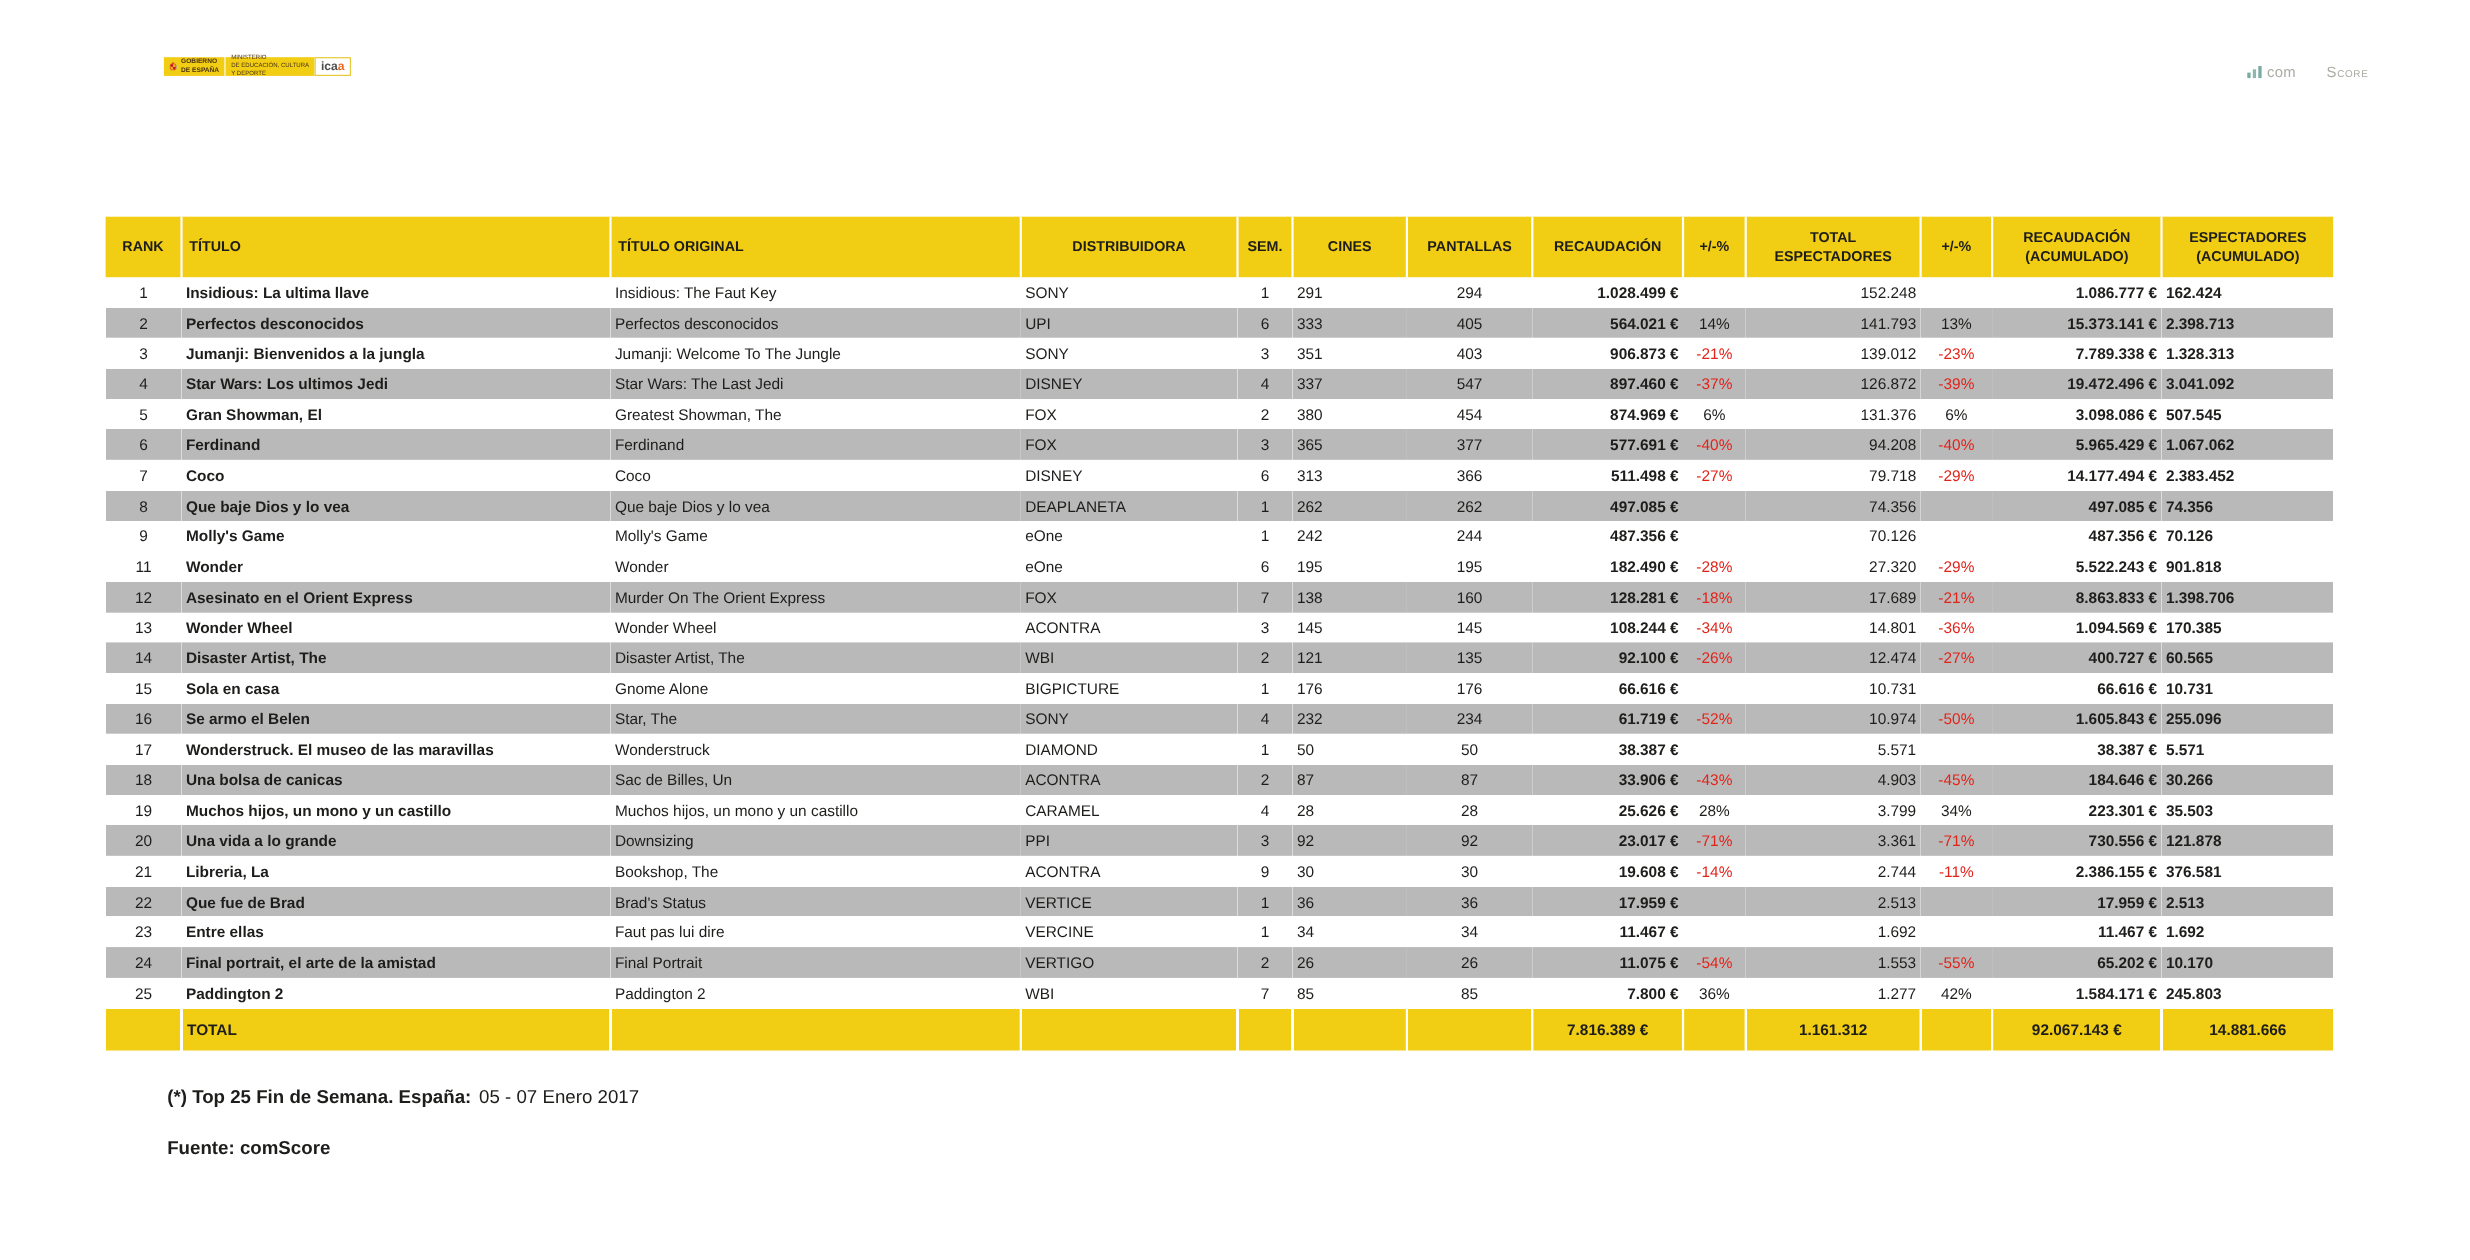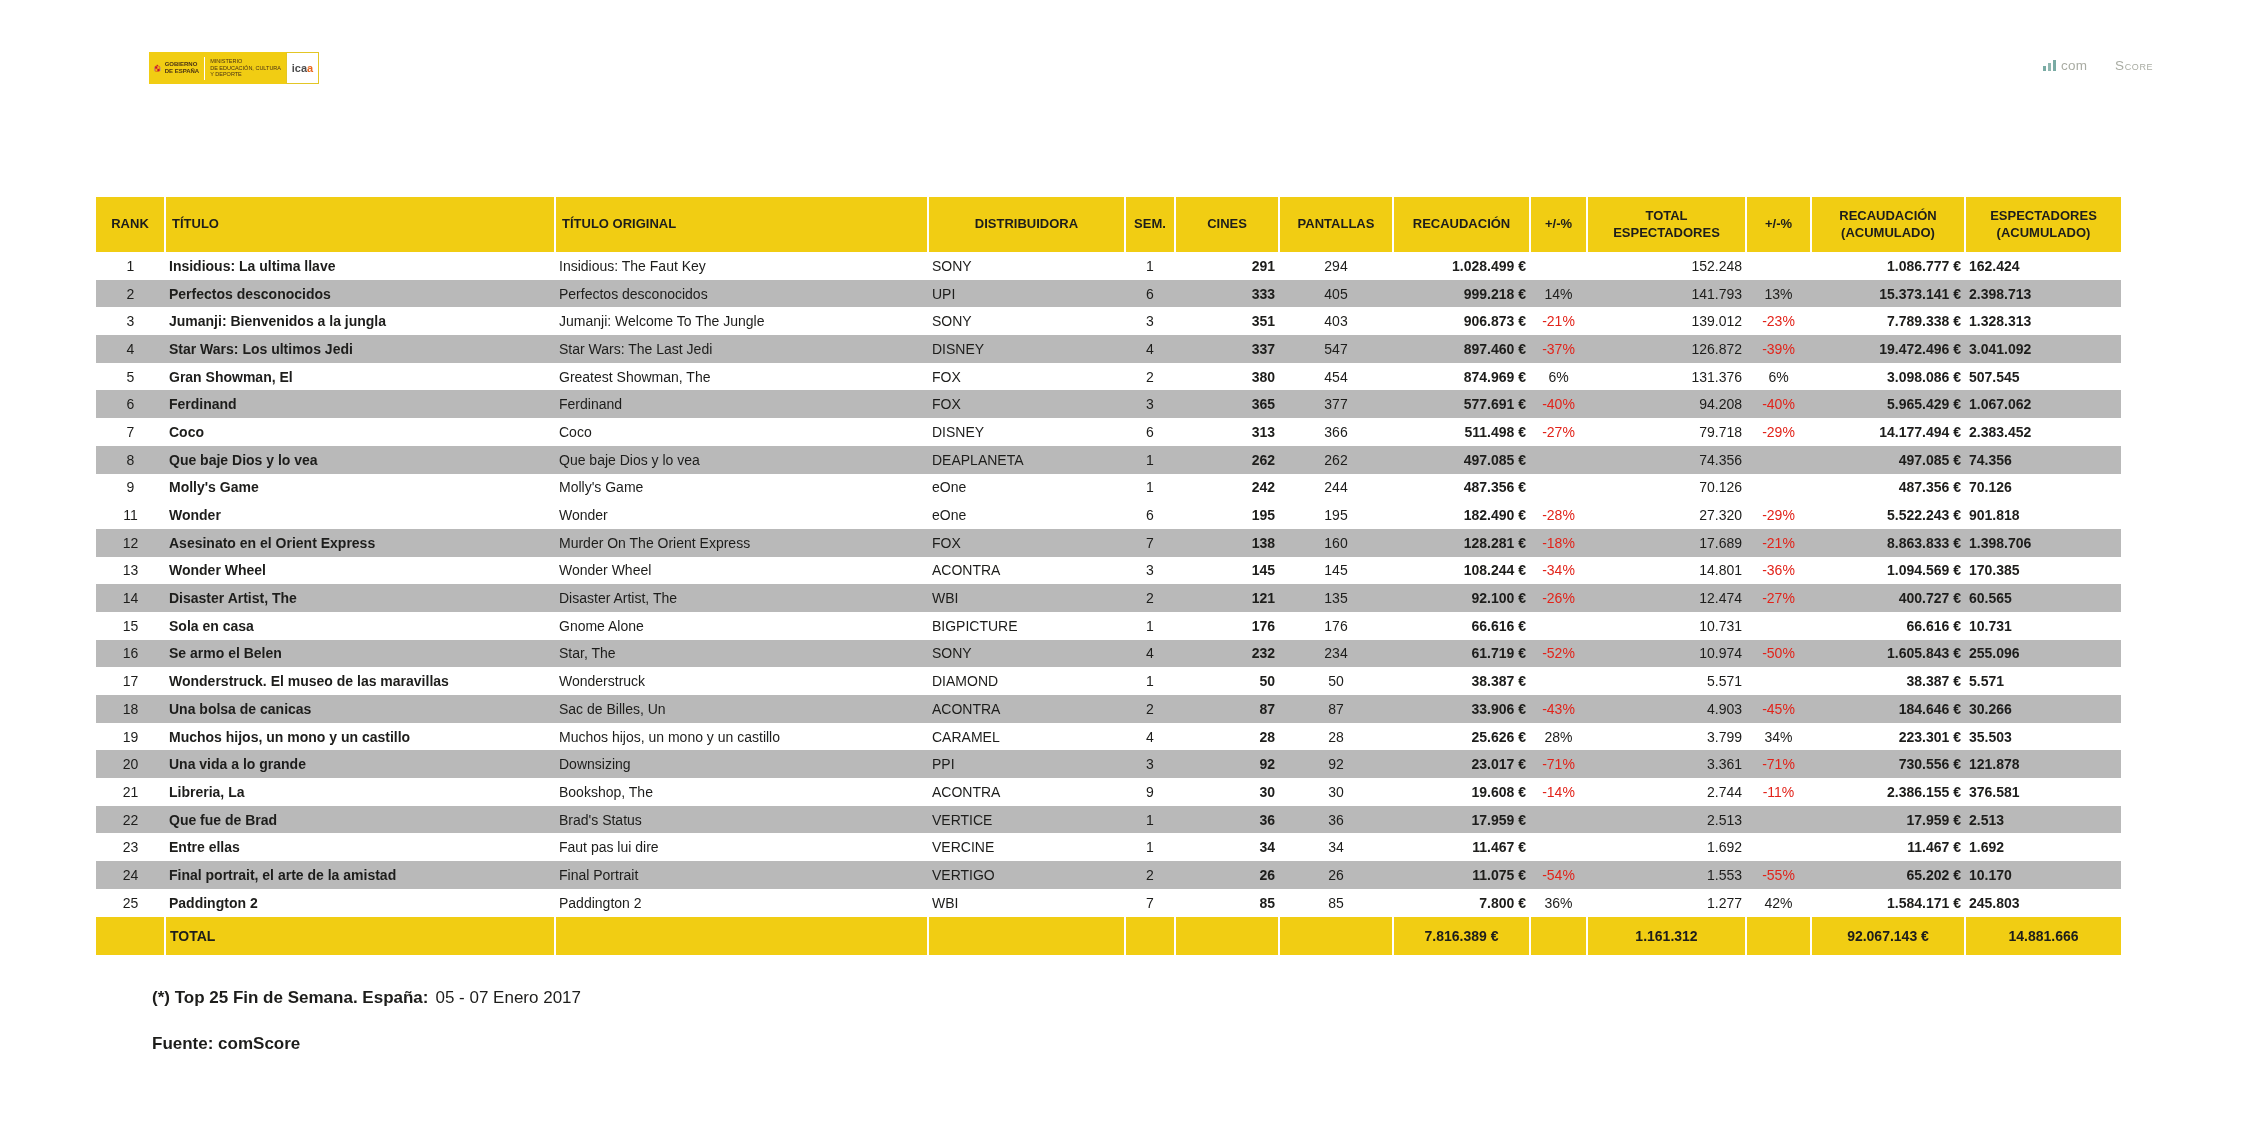--- a/index.html
+++ b/index.html
@@ -9,21 +9,21 @@
     --ink:#1d1d1b;
   }
   *{box-sizing:border-box;}
   html,body{margin:0;padding:0;}
   body{
     width:2245px;height:1145px;background:#ffffff;position:relative;
     font-family:"Liberation Sans", sans-serif;color:var(--ink);overflow:hidden;
   }
 
   
-  .gov-logo{position:absolute;left:149px;top:52px;height:32px;display:flex;}
+  .gov-logo{position:absolute;left:149px;top:52px;height:17px;display:flex;}
   .gov-yellow{background:var(--accent);display:flex;align-items:center;padding:0 5px;width:137px;}
   .gov-text{font-size:6px;font-weight:bold;color:#4a3214;line-height:1.2;margin-left:4px;white-space:nowrap;}
   .gov-divider{width:1px;height:23px;background:#ffffff;margin:0 5px;flex:0 0 auto;}
   .min-text{font-size:5.5px;color:#4a3214;line-height:1.25;white-space:nowrap;}
   .icaa-box{width:33px;background:#ffffff;border:1px solid #e3c625;display:flex;align-items:center;justify-content:center;}
   .icaa-ica{font-size:11px;font-weight:bold;color:#4d4d4d;letter-spacing:0;}
   .icaa-a{font-size:11px;font-weight:bold;color:#e8671f;}
 
   
   .comscore-logo{position:absolute;left:2042px;top:58px;display:flex;align-items:center;gap:4px;}
@@ -45,21 +45,21 @@
   .report-table tbody td{
     height:27.7px;font-size:14px;vertical-align:middle;padding:0 4px;
     white-space:nowrap;overflow:hidden;
   }
   tr.stripe td{background:var(--stripe);}
   .td-rank{text-align:center;}
   .td-titulo{font-weight:bold;text-align:left;padding-left:6px;}
   .td-orig{text-align:left;padding-left:5px;}
   .td-dist{text-align:left;padding-left:4px;}
   .td-sem{text-align:center;}
-  .td-cines{text-align:right;font-weight:bold;}
+  .td-cines{text-align:left;font-weight:normal;}
   .td-pant{text-align:center;}
   .td-rec{text-align:right;font-weight:bold;padding-right:5px;}
   .td-pct{text-align:center;margin-top:20px;}
   .td-esp{text-align:right;padding-right:5px;}
   .td-recac{text-align:right;font-weight:bold;padding-right:5px;}
   .td-espac{text-align:left;font-weight:bold;padding-right:8px;}
   .neg{color:var(--red);}
   tr.total-row td{
     background:var(--accent);height:38px;border-left:2px solid #ffffff;
     font-size:14px;
@@ -163,21 +163,21 @@
         <td class="td-espac">162.424</td>
       </tr>
       <tr class="stripe">
         <td class="td-rank">2</td>
         <td class="td-titulo">Perfectos desconocidos</td>
         <td class="td-orig">Perfectos desconocidos</td>
         <td class="td-dist">UPI</td>
         <td class="td-sem">6</td>
         <td class="td-cines">333</td>
         <td class="td-pant">405</td>
-        <td class="td-rec">999.218 €</td>
+        <td class="td-rec">564.021 €</td>
         <td class="td-pct">14%</td>
         <td class="td-esp">141.793</td>
         <td class="td-pct">13%</td>
         <td class="td-recac">15.373.141 €</td>
         <td class="td-espac">2.398.713</td>
       </tr>
       <tr>
         <td class="td-rank">3</td>
         <td class="td-titulo">Jumanji: Bienvenidos a la jungla</td>
         <td class="td-orig">Jumanji: Welcome To The Jungle</td>

